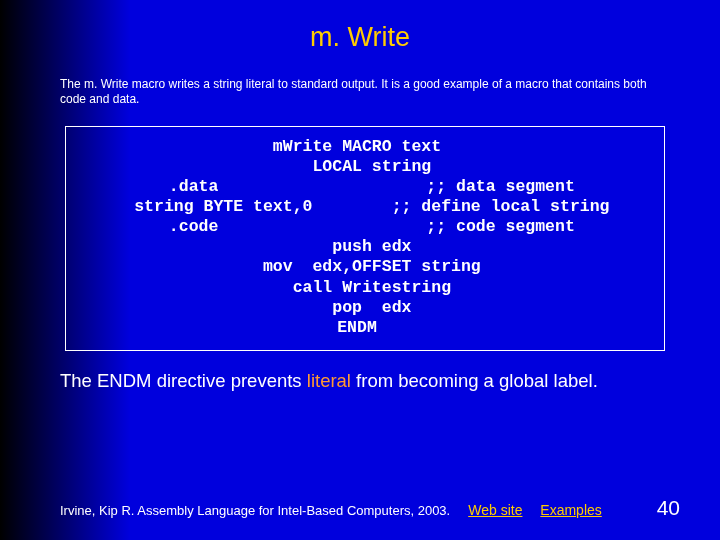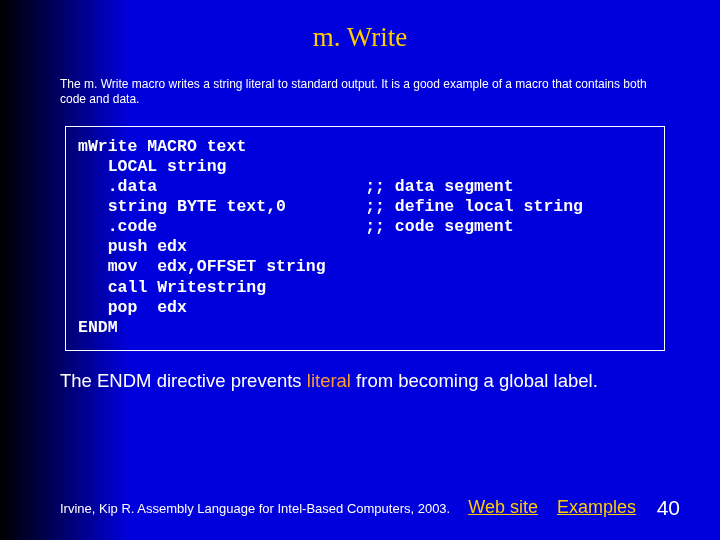--- a/index.html
+++ b/index.html
@@ -16,38 +16,39 @@
     background: linear-gradient(to right, #000000 0%, #0000dd 18%, #0000dd 100%);
     position: relative;
     box-sizing: border-box;
     color: #ffffff;
   }
   .title {
     text-align: center;
     color: #ffcc00;
     font-size: 27px;
     padding-top: 22px;
-    font-family: Liberation Serif, serif;
+    font-family: Liberation Sans, sans-serif;
   }
   .body-text {
     margin: 24px 60px 0 60px;
     font-size: 12px;
     line-height: 1.28;
     color: #ffffff;
   }
   .code-box {
     margin: 18px 55px 0 65px;
     border: 1px solid #ffffff;
     padding: 10px 28px 12px 12px;
     font-family: "Courier New", monospace;
     font-size: 16.5px;
     font-weight: bold;
     color: #ffffff;
     white-space: pre;
     line-height: 1.22;
+    text-align: center;
   }
   .note {
     margin: 18px 60px 0 60px;
     font-size: 18.5px;
     line-height: 1.28;
   }
   .keyword {
     color: #ff9933;
   }
   .footer {
@@ -58,21 +59,21 @@
     font-size: 11px;
     color: #ffffff;
     display: flex;
     align-items: baseline;
   }
   .footer .copyright {
     font-size: 13px;
   }
   .footer .links {
     margin-left: 18px;
-    font-size: 18px;
+    font-size: 14px;
   }
   .footer .link {
     color: #ffcc00;
     text-decoration: underline;
     margin-right: 14px;
   }
   .pagenum {
     position: absolute;
     right: 40px;
     bottom: 20px;

